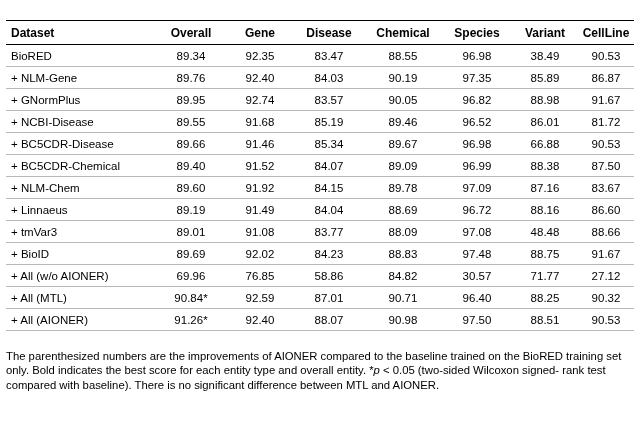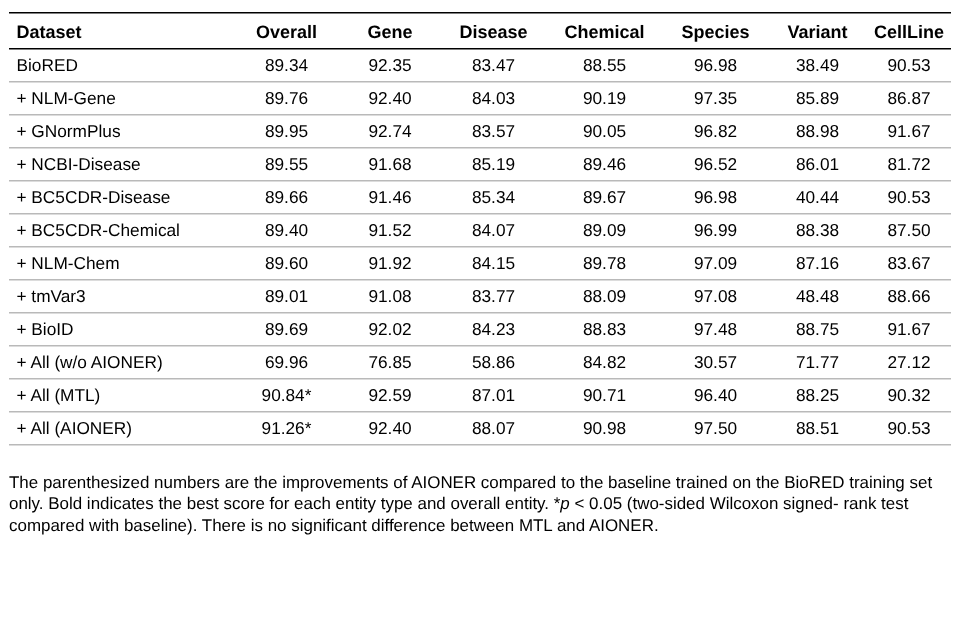--- a/index.html
+++ b/index.html
@@ -10,21 +10,21 @@
   body {
     width: 640px;
     height: 421px;
     font-family: "Liberation Sans", sans-serif;
     color: #000000;
     overflow: hidden;
   }
   #wrap {
     width: 640px;
     box-sizing: border-box;
-    padding: 8px 6px 0 6px;
+    padding: 20px 6px 0 6px;
   }
   table.results {
     border-collapse: collapse;
     width: 628px;
     table-layout: fixed;
     font-size: 11.5px;
   }
   table.results td, table.results th {
     padding: 0;
     vertical-align: middle;
@@ -154,21 +154,21 @@
           <td>86.01</td>
           <td>81.72</td>
         </tr>
         <tr class="row">
           <td class="dataset">+ BC5CDR-Disease</td>
           <td>89.66</td>
           <td>91.46</td>
           <td>85.34</td>
           <td>89.67</td>
           <td>96.98</td>
-          <td>40.44</td>
+          <td>66.88</td>
           <td>90.53</td>
         </tr>
         <tr class="row">
           <td class="dataset">+ BC5CDR-Chemical</td>
           <td>89.40</td>
           <td>91.52</td>
           <td>84.07</td>
           <td>89.09</td>
           <td>96.99</td>
           <td>88.38</td>
@@ -176,20 +176,30 @@
         </tr>
         <tr class="row">
           <td class="dataset">+ NLM-Chem</td>
           <td>89.60</td>
           <td>91.92</td>
           <td>84.15</td>
           <td>89.78</td>
           <td>97.09</td>
           <td>87.16</td>
           <td>83.67</td>
+        </tr>
+        <tr class="row">
+          <td class="dataset">+ Linnaeus</td>
+          <td>89.19</td>
+          <td>91.49</td>
+          <td>84.04</td>
+          <td>88.69</td>
+          <td>96.72</td>
+          <td>88.16</td>
+          <td>86.60</td>
         </tr>
         <tr class="row">
           <td class="dataset">+ tmVar3</td>
           <td>89.01</td>
           <td>91.08</td>
           <td>83.77</td>
           <td>88.09</td>
           <td>97.08</td>
           <td class="bold">48.48</td>
           <td>88.66</td>

